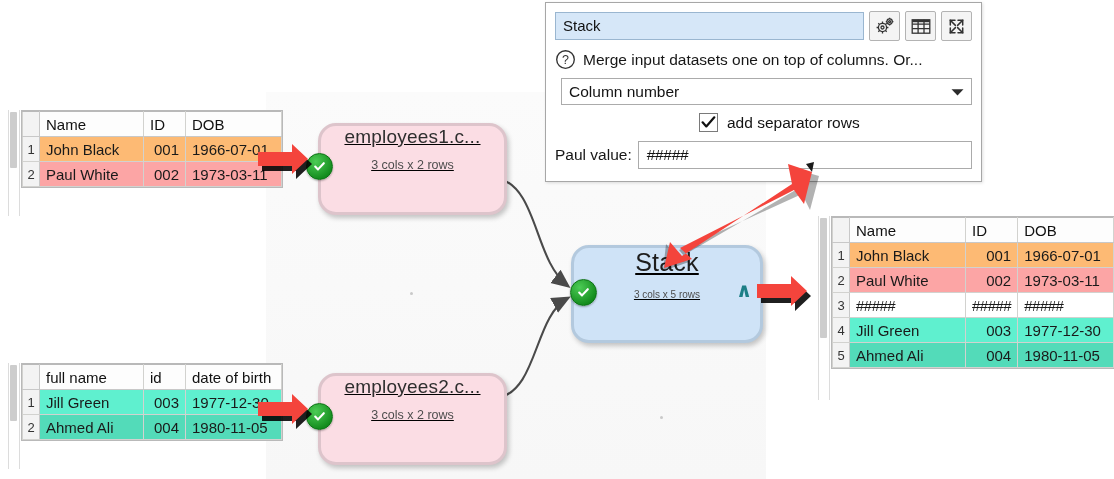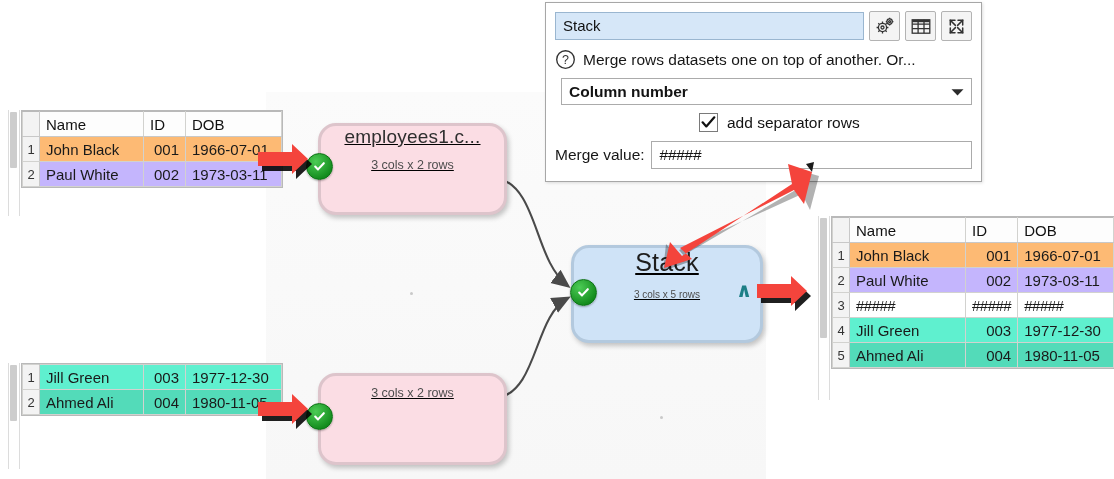--- a/index.html
+++ b/index.html
@@ -55,21 +55,21 @@
   }
   .tbl .corner{
     background:#f3f3f3;
     width:17px;min-width:17px;padding:0;
     border-right:1px solid #c8c8c8;
   }
   .c-name{min-width:104px;}
   .c-id{min-width:42px;text-align:right;}
   .c-dob{min-width:96px;}
   .yellow{background:#fdba74;}
-  .yellow2{background:#c4b5fd;}
+  .yellow2{background:#fca5a5;}
   .teal{background:#5ff0cf;}
   .teal2{background:#53dbb9;}
   .sep{background:#ffffff;text-align:left !important;letter-spacing:-0.5px;}
   .vscroll{
     position:absolute;width:10px;background:#fff;
     border-left:1px solid #dcdcdc;border-right:1px solid #dcdcdc;
   }
   .vscroll .thumb{position:absolute;left:1px;width:7px;background:#cdcdcd;border-radius:1px;}
 
   
@@ -118,21 +118,21 @@
     border:1px solid #b3b3b3;background:#f4f4f4;border-radius:2px;
     display:flex;align-items:center;justify-content:center;box-sizing:border-box;
   }
   .helprow{display:flex;align-items:center;margin-top:8px;}
   .helptext{font-size:15.5px;color:#171717;margin-left:7px;white-space:nowrap;}
   .alignrow{display:flex;align-items:center;margin-top:8px;}
   .alignlabel{font-size:15.5px;color:#171717;white-space:nowrap;}
   .combo{
     margin-left:6px;flex:1;height:27px;box-sizing:border-box;
     background:#fff;border:1px solid #ababab;
-    display:flex;align-items:center;padding:0 7px;font-size:15.5px;color:#131313;font-weight:bold;
+    display:flex;align-items:center;padding:0 7px;font-size:15.5px;color:#131313;
   }
   .combo .arrow{margin-left:auto;}
   .cbrow{display:flex;align-items:center;margin-top:8px;padding-left:144px;}
   .cbbox{width:19px;height:19px;border:1px solid #7a7a7a;background:#fff;
          display:flex;align-items:center;justify-content:center;box-sizing:border-box;}
   .cblabel{font-size:15.5px;color:#131313;margin-left:9px;}
   .valrow{display:flex;align-items:center;margin-top:9px;}
   .vallabel{font-size:15.5px;color:#171717;white-space:nowrap;}
   .valinput{
     margin-left:6px;flex:1;height:28px;box-sizing:border-box;
@@ -166,20 +166,21 @@
   <div class="title">employees1.c...</div>
   <div class="sub">3 cols x 2 rows</div>
 </div>
 <div class="badge abs" style="left:306px;top:153px;">
   <svg width="15" height="15" viewBox="0 0 15 15">
       <path d="M3.2,7.6 L6,10.4 L11.8,4.2" fill="none" stroke="#fff" stroke-width="2.1" stroke-linecap="round" stroke-linejoin="round"></path>
     </svg>
 </div>
 
 <div class="node pink abs" style="left:318px;top:373px;width:183px;height:86px;">
+  <div class="title">employees2.c...</div>
   <div class="sub">3 cols x 2 rows</div>
 </div>
 <div class="badge abs" style="left:306px;top:403px;">
   <svg width="15" height="15" viewBox="0 0 15 15">
       <path d="M3.2,7.6 L6,10.4 L11.8,4.2" fill="none" stroke="#fff" stroke-width="2.1" stroke-linecap="round" stroke-linejoin="round"></path>
     </svg>
 </div>
 
 <div class="node blue abs" style="left:571px;top:245px;width:186px;height:92px;">
   <div class="title">Stack</div>
@@ -216,20 +217,26 @@
     <td class="c-dob yellow2">1973-03-11</td>
   </tr>
 </tbody>
   </table>
 
 <div class="vscroll abs" style="left:8px;top:363px;height:106px;">
   <div class="thumb" style="top:2px;height:56px;"></div>
 </div>
 <table class="tbl" style="left:22px;top:364px;">
   <tbody>
+      <tr>
+    <th class="corner"></th>
+    <th class="c-name">full name</th>
+    <th class="c-id" style="text-align:left;">id</th>
+    <th class="c-dob">date of birth</th>
+  </tr>
   <tr>
     <td class="rowhdr">1</td>
     <td class="c-name teal">Jill Green</td>
     <td class="c-id teal">003</td>
     <td class="c-dob teal">1977-12-30</td>
   </tr>
   <tr>
     <td class="rowhdr">2</td>
     <td class="c-name teal2">Ahmed Ali</td>
     <td class="c-id teal2">004</td>
@@ -321,21 +328,21 @@
           </g>
         </svg>
       </div>
     </div>
 
     <div class="helprow">
       <svg width="21" height="21" viewBox="0 0 21 21">
         <circle cx="10.5" cy="10.5" r="8.8" fill="none" stroke="#333" stroke-width="1.35"></circle>
         <text x="10.5" y="15.3" font-family="Liberation Sans, sans-serif" font-size="12.5" text-anchor="middle" fill="#333">?</text>
       </svg>
-      <div class="helptext">Merge rows datasets one on top of another. Or...</div>
+      <div class="helptext">Merge input datasets one on top of columns. Or...</div>
     </div>
 
     <div class="alignrow">
       <div class="combo">
         <span>Column number</span>
         <span class="arrow">
           <svg width="13" height="9" viewBox="0 0 13 9">
               <path d="M0.5,1.3 L6.5,7.6 L12.5,1.3 z" fill="#2b2b2b"></path>
             </svg>
         </span>
@@ -345,21 +352,21 @@
     <div class="cbrow">
       <span class="cbbox">
         <svg width="15" height="13" viewBox="0 0 15 13">
             <path d="M1.6,6.3 L5.3,10.4 L13.3,1.3" fill="none" stroke="#111" stroke-width="2.2" stroke-linecap="round" stroke-linejoin="round"></path>
           </svg>
       </span>
       <span class="cblabel">add separator rows</span>
     </div>
 
     <div class="valrow">
-      <div class="vallabel">Merge value:</div>
+      <div class="vallabel">Paul value:</div>
       <div class="valinput">#####</div>
     </div>
   </div>
 </div>
 
 <svg class="redarrow abs" style="left:258px;top:140px;" width="70" height="48" viewBox="0 0 70 48">
   <g transform="translate(4,7)">
     <path d="M0,10 L34,10 L34,2 L50,17 L34,32 L34,24 L0,24 z" fill="#000" opacity="0.88"></path>
   </g>
   <g transform="translate(0,2)">

